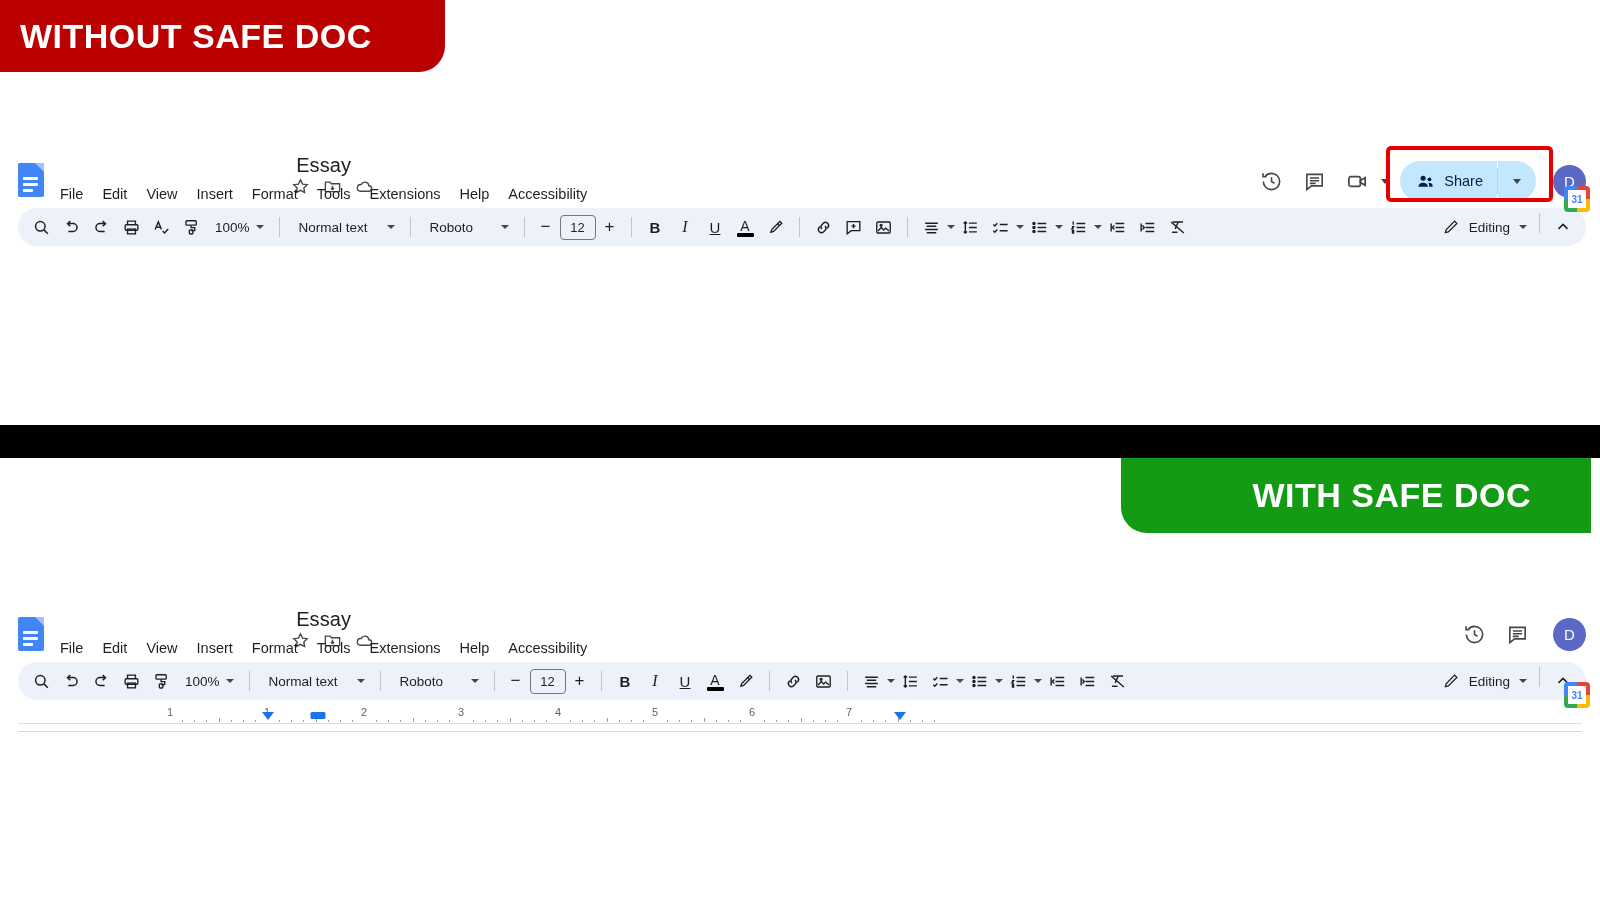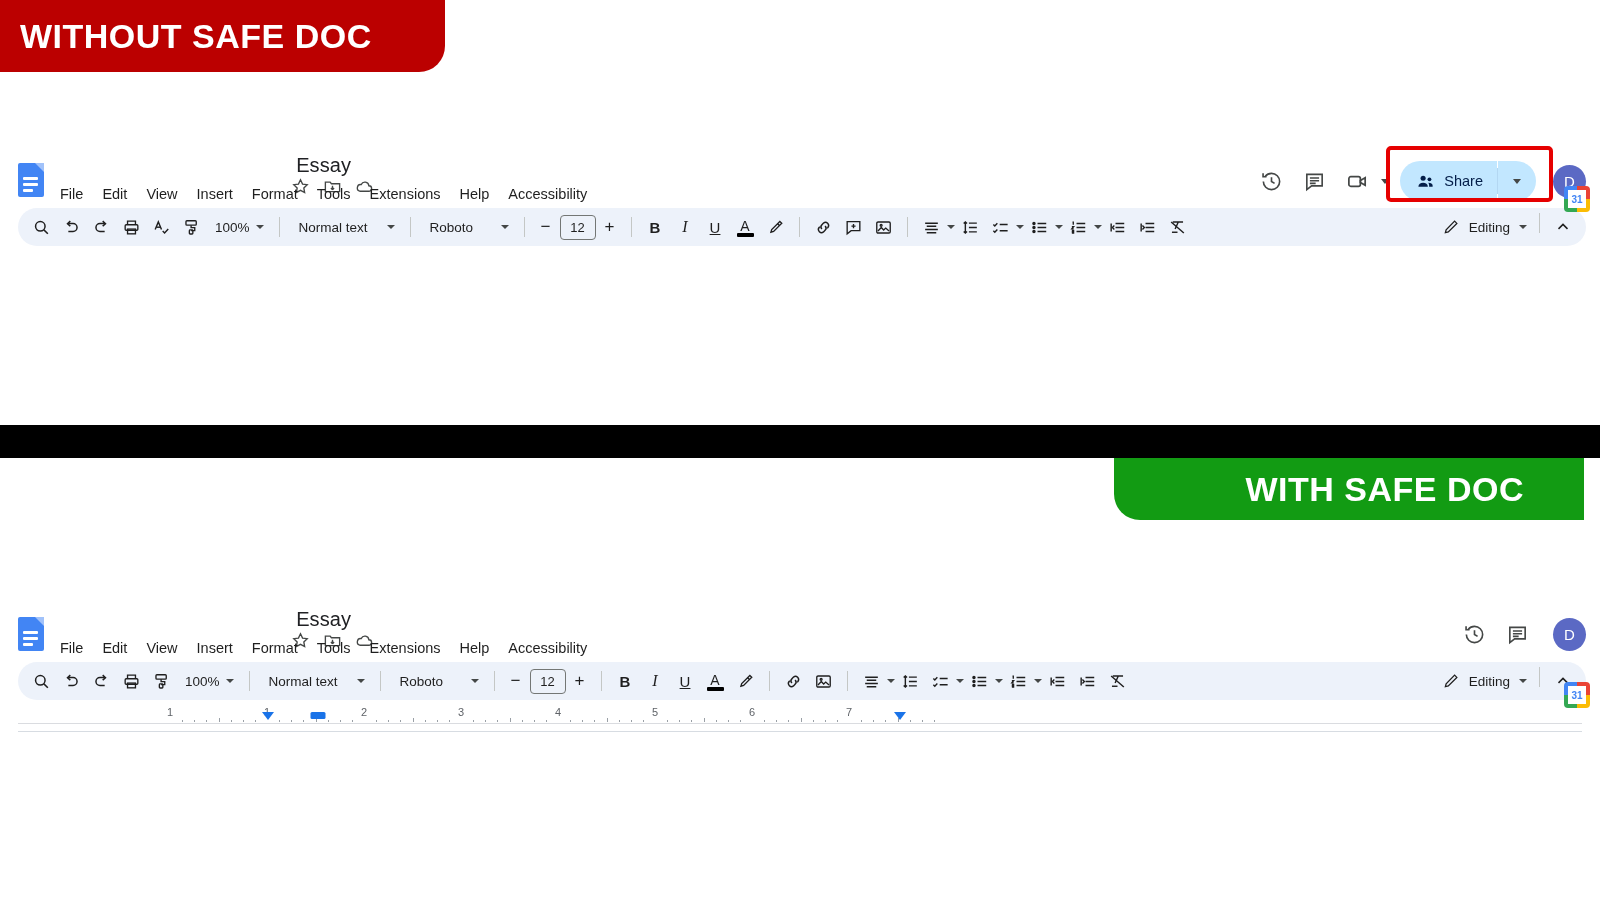--- a/index.html
+++ b/index.html
@@ -7,21 +7,21 @@
     font-family:"Liberation Sans", sans-serif; overflow:hidden; }
 
   .stage { position:relative; width:1600px; height:900px; background:#fff; }
 
   
   .banner { position:absolute; display:flex; align-items:center;
     font-weight:700; color:#fff; letter-spacing:.5px; }
   .banner-red { left:0; top:0; width:445px; height:72px;
     background:#bb0000; border-bottom-right-radius:26px;
     padding-left:20px; font-size:34px; }
-  .banner-green { right:16px; top:458px; width:470px; height:62px;
+  .banner-green { right:9px; top:458px; width:470px; height:75px;
     background:#129b13; border-bottom-left-radius:26px;
     justify-content:flex-end; padding-right:60px; font-size:34px; }
 
   .black-bar { position:absolute; left:0; top:425px; width:1600px; height:33px;
     background:#000; }
 
   
   .docs { position:absolute; left:0; width:1600px; background:#fff; }
   .docs-top    { top:146px; }
   .docs-bottom { top:600px; }

